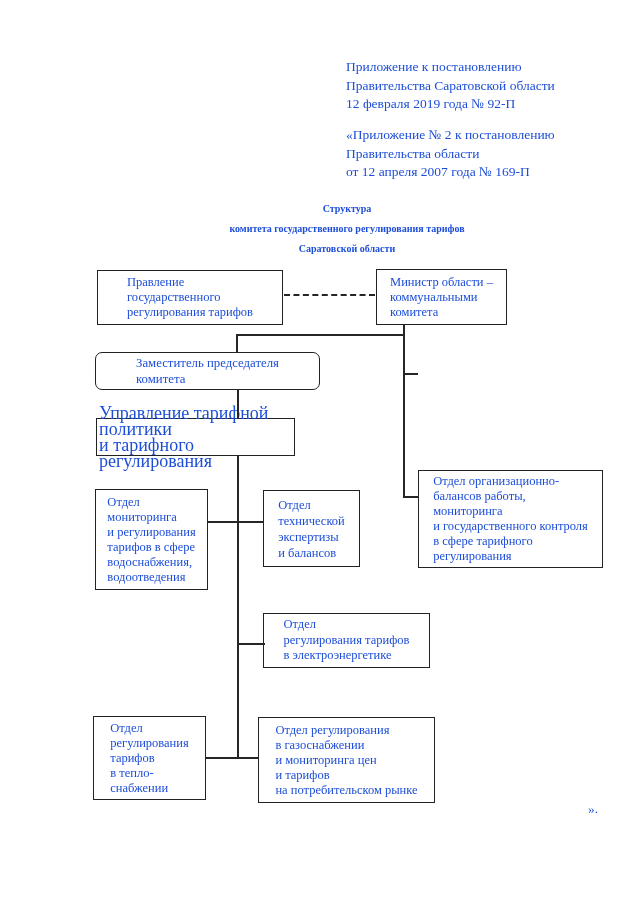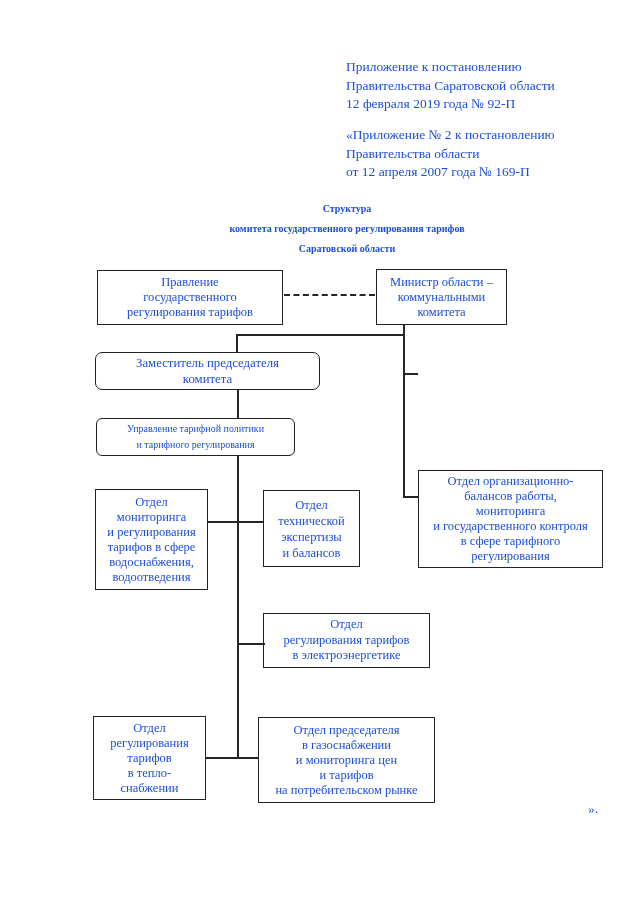--- a/index.html
+++ b/index.html
@@ -31,30 +31,29 @@
     white-space: pre-line;
   }
   .node {
     position: absolute;
     box-sizing: border-box;
     border: 1.5px solid #222222;
     background: #ffffff;
     display: flex;
     align-items: center;
     justify-content: center;
-    text-align: center;
     white-space: pre-line;
     font-size: 12.5px;
     line-height: 15px;
     padding: 5px 2px;
   }
   #n-board    { left: 97px;  top: 270px; width: 186px; height: 55px; }
   #n-minister { left: 376px; top: 269px; width: 131px; height: 56px; }
   #n-deputy   { left: 95px;  top: 352px; width: 225px; height: 38px; font-size: 12.8px; line-height: 16px; border-radius: 7px; }
-  #n-mgmt     { left: 96px;  top: 418px; width: 199px; height: 38px; font-size: 10px; line-height: 16px; border-radius: 6px; }
+  #n-mgmt     { left: 96px;  top: 418px; width: 199px; height: 38px; font-size: 18px; line-height: 16px; }
   #n-nonprod  { left: 417px; top: 341px; width: 187px; height: 114px; }
   #n-orglegal { left: 418px; top: 470px; width: 185px; height: 98px; }
   #n-water    { left: 95px;  top: 489px; width: 113px; height: 101px; }
   #n-tech     { left: 263px; top: 490px; width: 97px;  height: 77px; line-height: 16px; }
   #n-electro  { left: 263px; top: 613px; width: 167px; height: 55px; line-height: 15.5px; }
   #n-heat     { left: 93px;  top: 716px; width: 113px; height: 84px; }
   #n-gas      { left: 258px; top: 717px; width: 177px; height: 86px; }
   .line { position: absolute; background: #262626; }
   .line.h { height: 2px; }
   .line.v { width: 2px; }
@@ -123,21 +122,21 @@
 экспертизы
 и балансов</div>
   <div class="node" id="n-electro">Отдел
 регулирования тарифов
 в электроэнергетике</div>
   <div class="node" id="n-heat">Отдел
 регулирования
 тарифов
 в тепло-
 снабжении</div>
-  <div class="node" id="n-gas">Отдел председателя
+  <div class="node" id="n-gas">Отдел регулирования
 в газоснабжении
 и мониторинга цен
 и тарифов
 на потребительском рынке</div>
 
   <div class="line h dashed" id="l-dash"></div>
   <div class="line h" id="l-htop"></div>
   <div class="line v" id="l-vzamtop"></div>
   <div class="line v" id="l-vright"></div>
   <div class="line h" id="l-hb5"></div>

